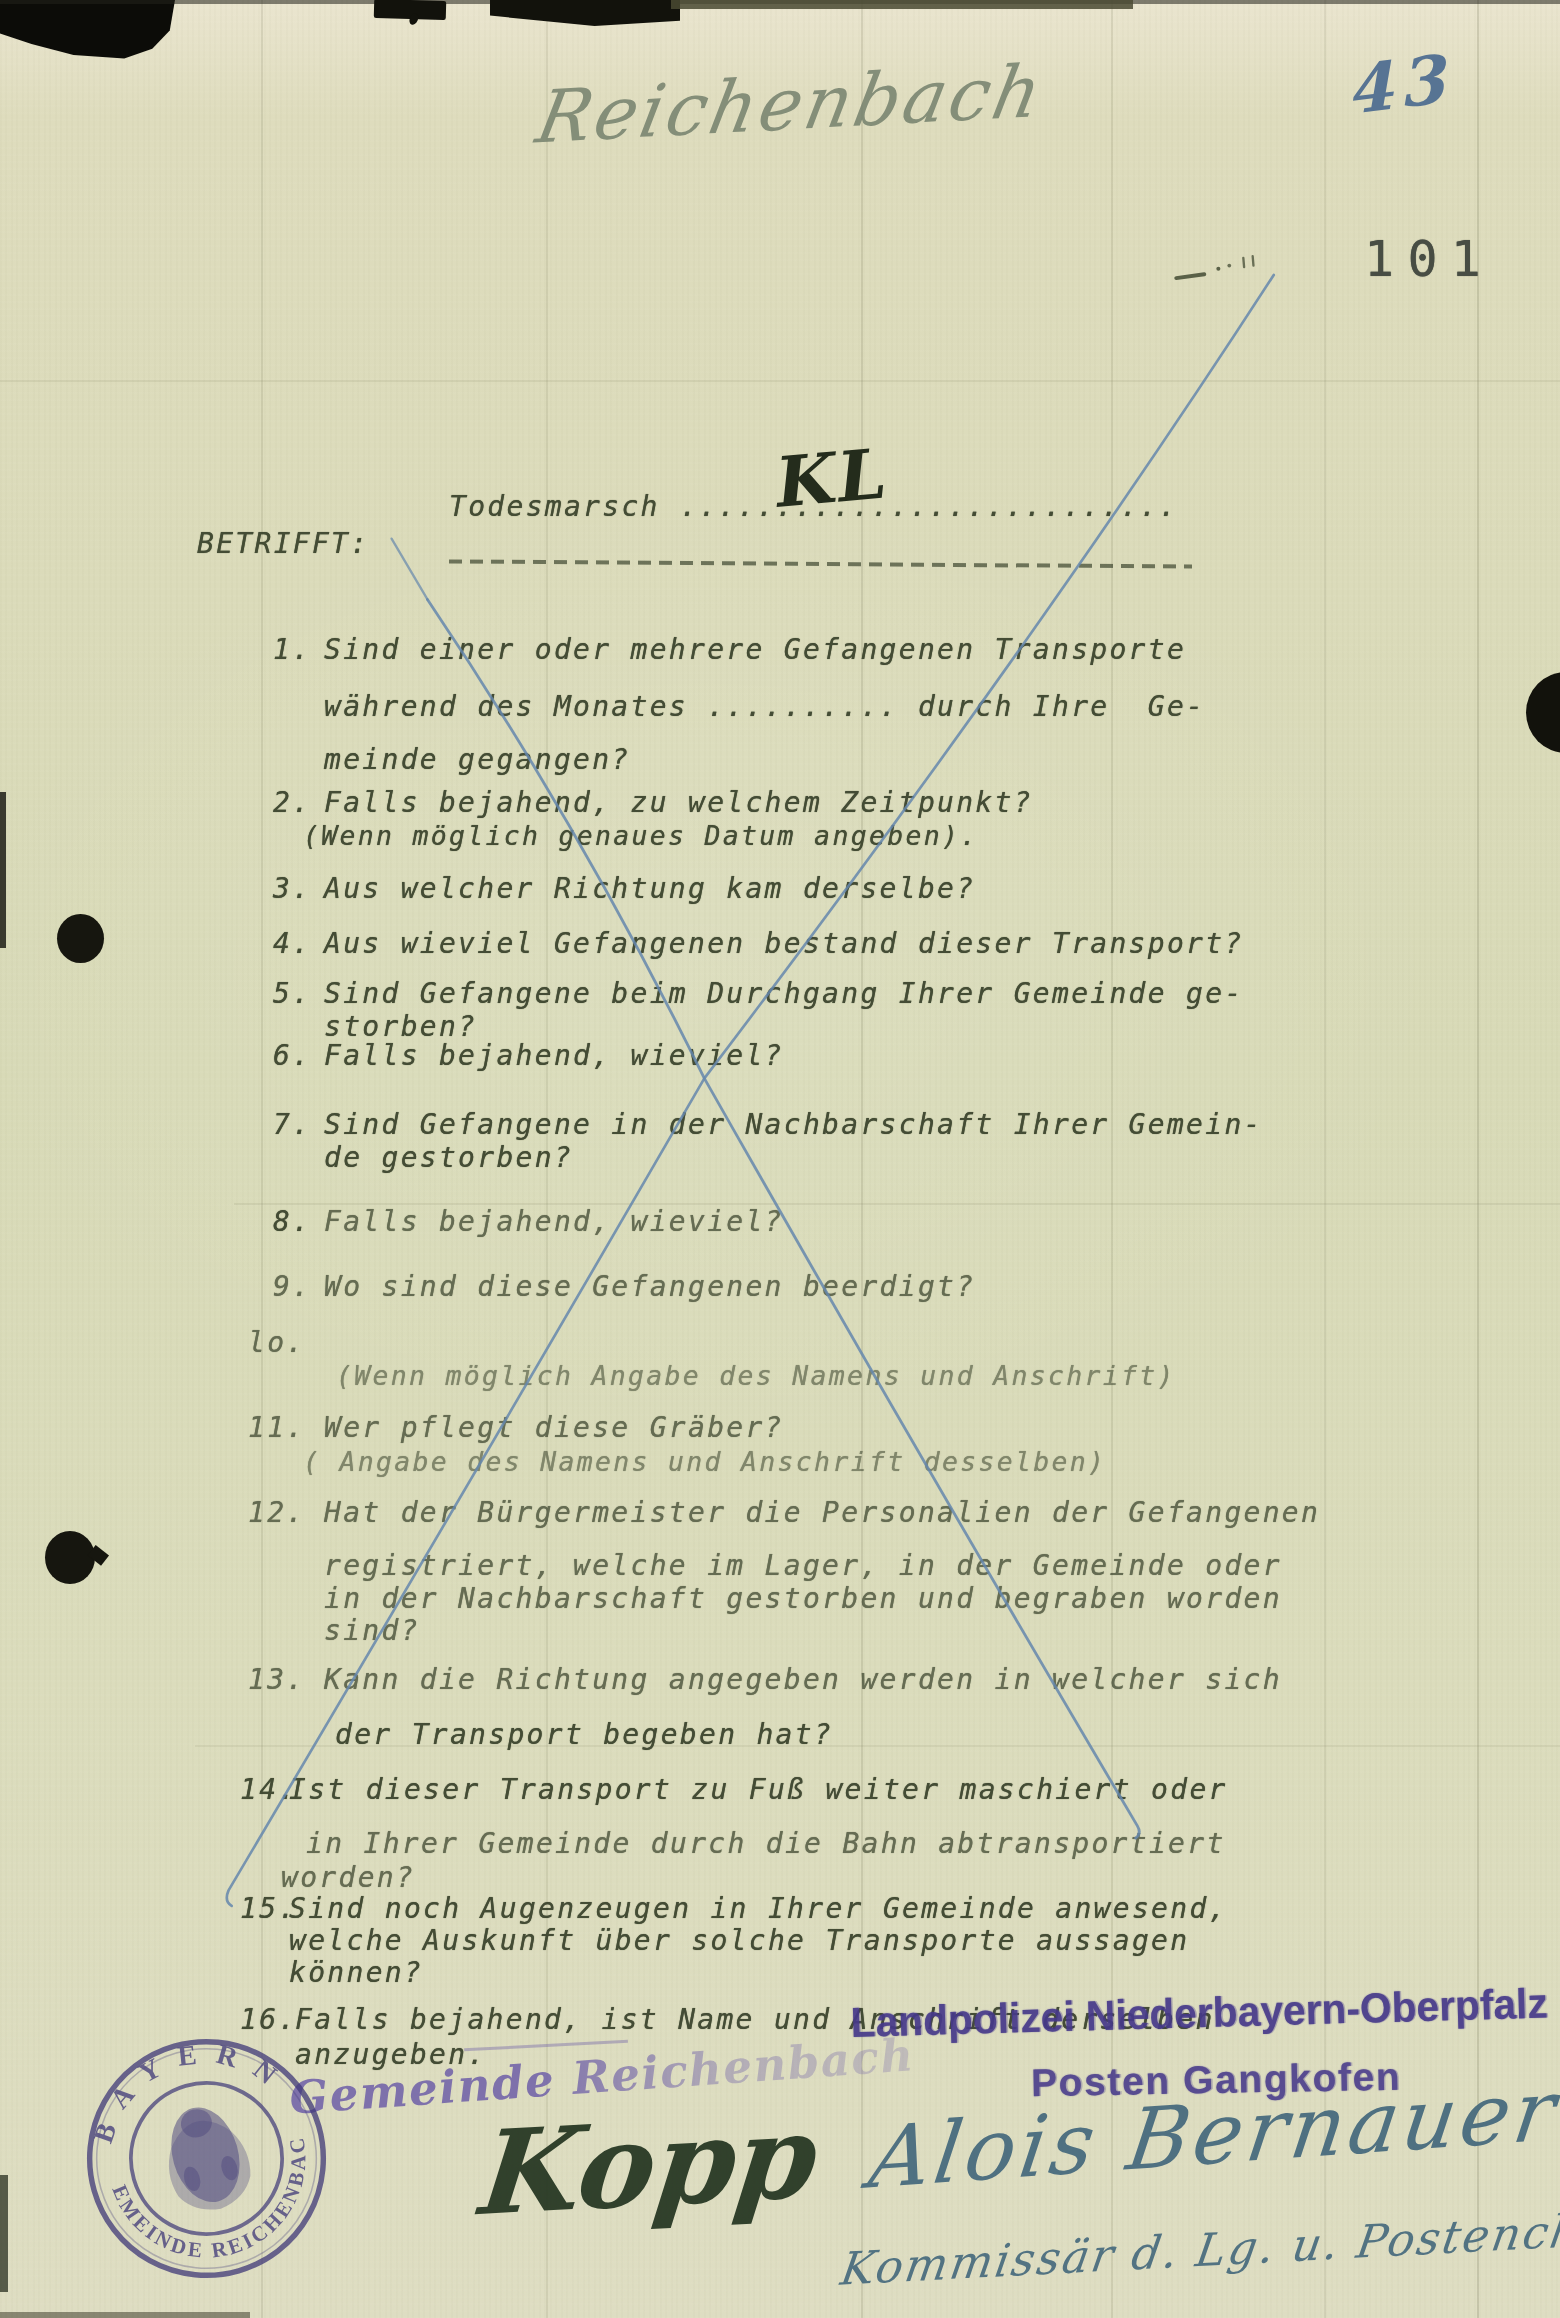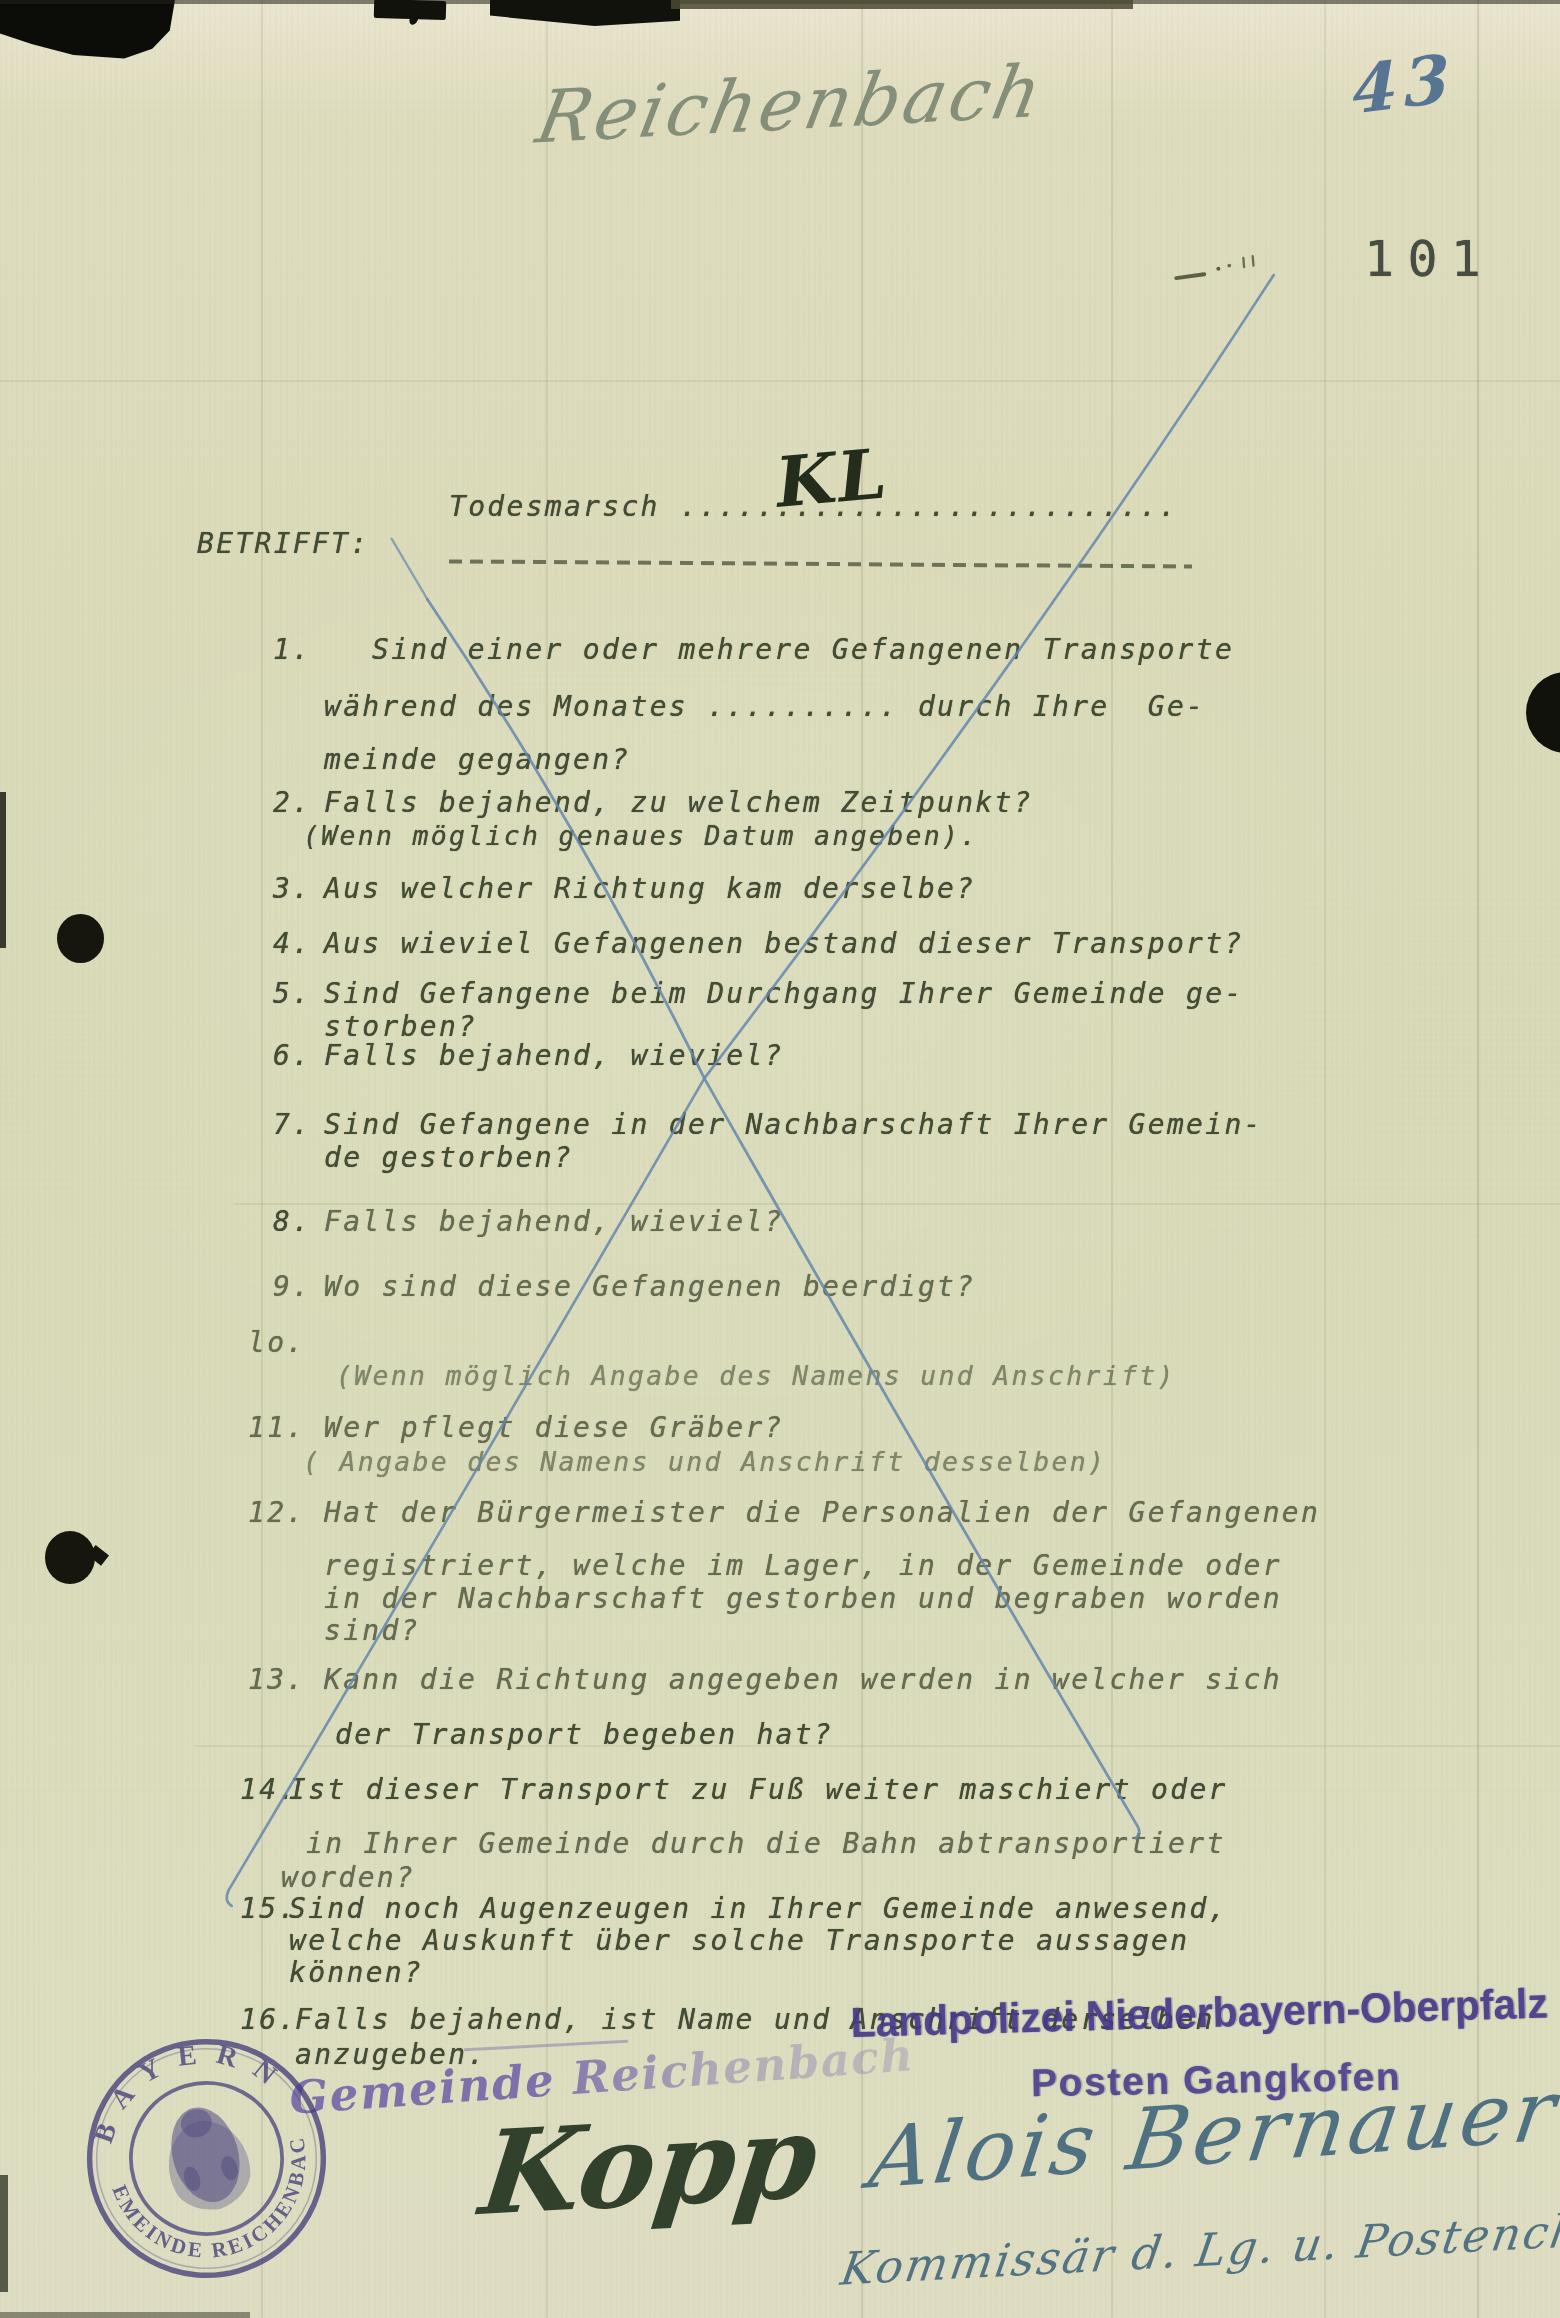--- a/index.html
+++ b/index.html
@@ -73,21 +73,21 @@
               transform:rotate(-7deg) skewX(-6deg);font-weight:bold;opacity:.9;">43</div>
   <div class="tw" style="left:1364px;top:243px;font-size:50px;letter-spacing:13.3px;font-style:normal;color:#3c423a;opacity:.92;">101</div>
 
   <div class="tw f1" style="left:197px;top:493px;margin-top:34px;">BETRIFFT:</div>
   <div class="tw f1" style="left:449px;top:490px;">Todesmarsch</div>
   <div class="tw f1" style="left:680px;top:490px;">..........................</div>
   <div class="hw" style="left:776px;top:437px;font-size:69px;color:#242c1c;font-weight:bold;transform:rotate(-5deg);letter-spacing:1.6px;">KL</div>
   <div class="dashline" style="left:449px;top:562px;width:743px;transform:rotate(.4deg);opacity:.8"></div>
 
   <div class="tw f1" style="left:273px;top:633px;">1.</div>
-  <div class="tw f1" style="left:324px;top:633px;margin-left:48px;">Sind einer oder mehrere Gefangenen Transporte</div>
+  <div class="tw f1" style="left:324px;top:633px;">Sind einer oder mehrere Gefangenen Transporte</div>
   <div class="tw f1" style="left:324px;top:690px;">während des Monates .......... durch Ihre  Ge-</div>
   <div class="tw f1" style="left:324px;top:743px;">meinde gegangen?</div>
 
   <div class="tw f1" style="left:273px;top:786px;">2.</div>
   <div class="tw f1" style="left:324px;top:786px;">Falls bejahend, zu welchem Zeitpunkt?</div>
   <div class="tw f1 twsmall" style="left:303px;top:819px;">(Wenn möglich genaues Datum angeben).</div>
 
   <div class="tw f1" style="left:273px;top:872px;">3.</div>
   <div class="tw f1" style="left:324px;top:872px;">Aus welcher Richtung kam derselbe?</div>
 

